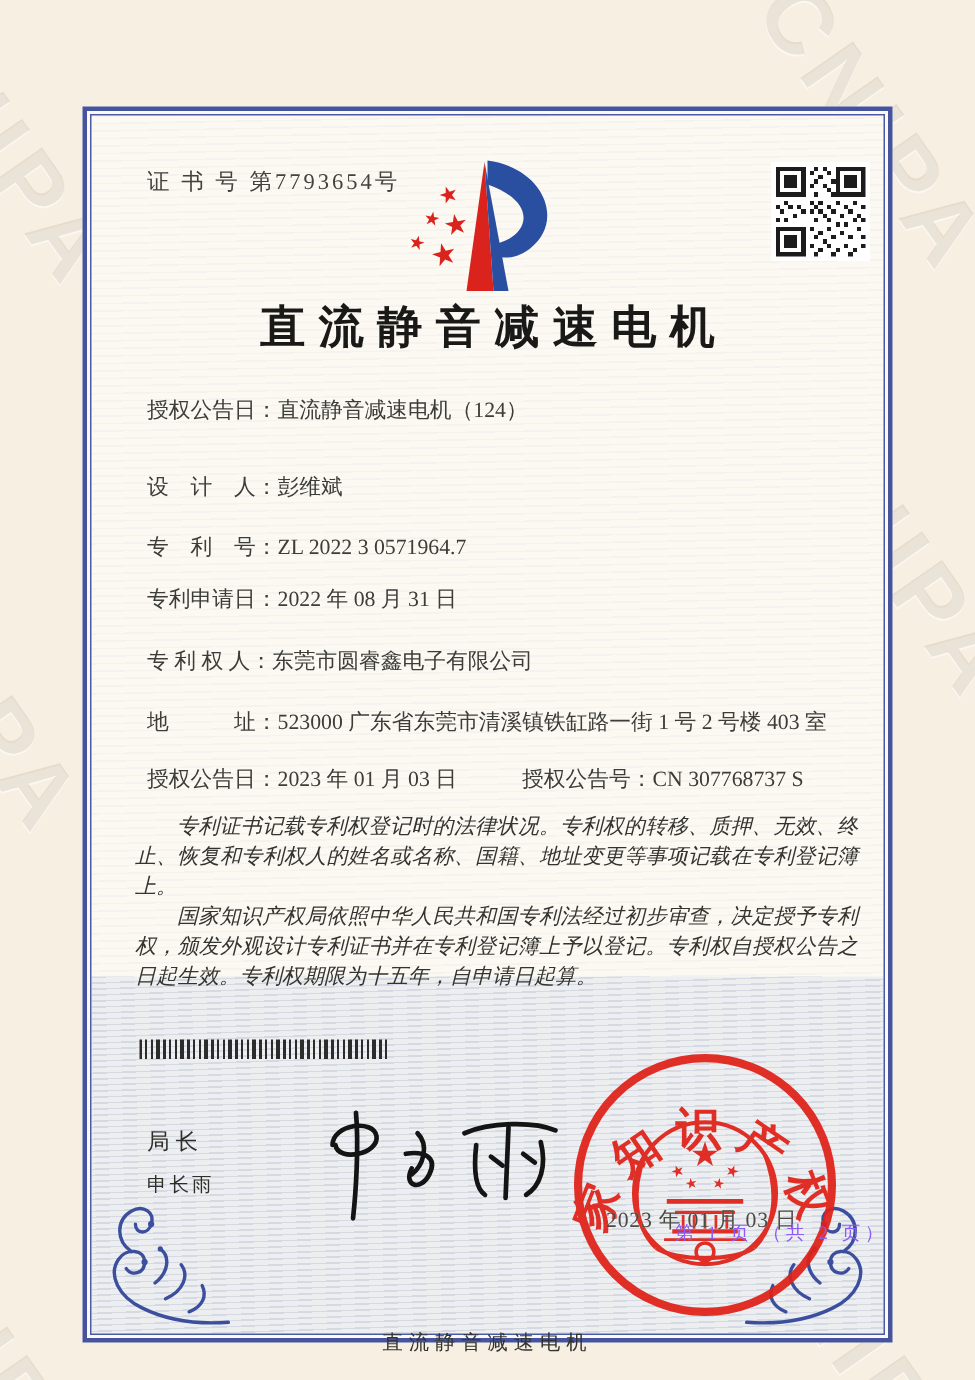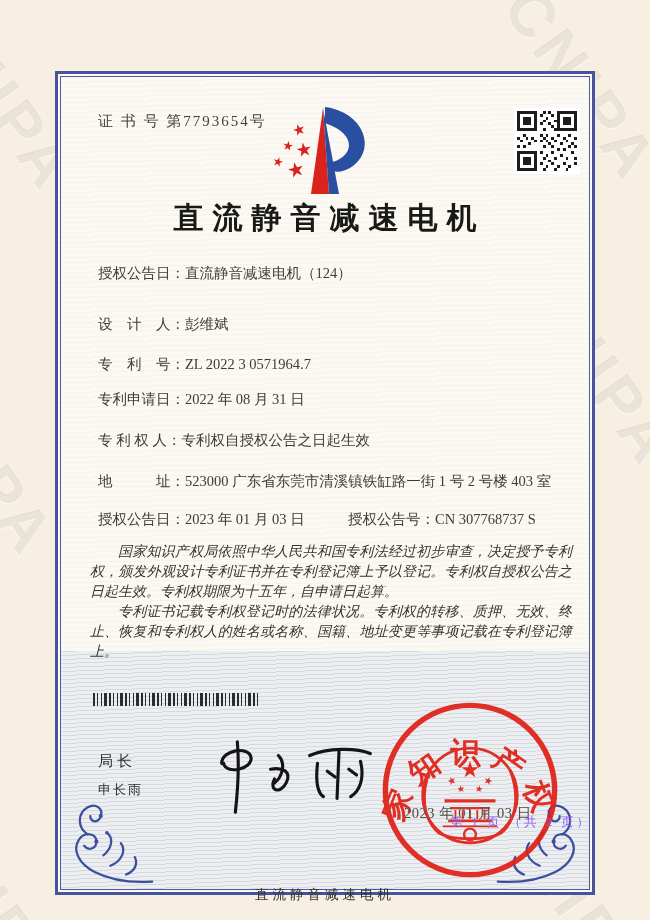--- a/index.html
+++ b/index.html
@@ -180,33 +180,33 @@
     <div class="row r2">
       <span class="lab">设　计　人：</span><span class="val">彭维斌</span>
     </div>
     <div class="row r3">
       <span class="lab">专　利　号：</span><span class="val">ZL 2022 3 0571964.7</span>
     </div>
     <div class="row r4">
       <span class="lab">专利申请日：</span><span class="val">2022 年 08 月 31 日</span>
     </div>
     <div class="row r5">
-      <span class="lab">专 利 权 人：</span><span class="val">专利权自授权公告之日起生效</span>
+      <span class="lab">专 利 权 人：</span><span class="val">东莞市圆睿鑫电子有限公司</span>
     </div>
     <div class="row r6">
       <span class="lab">地　　　址：</span><span class="val">523000 广东省东莞市清溪镇铁缸路一街 1 号 2 号楼 403 室</span>
     </div>
     <div class="row r7">
       <span><span class="lab">授权公告日：</span><span class="val">2023 年 01 月 03 日</span></span>
       <span class="cell2"><span class="lab">授权公告号：</span><span class="val">CN 307768737 S</span></span>
     </div>
 
     <div class="body-text">
+      <p>专利证书记载专利权登记时的法律状况。专利权的转移、质押、无效、终止、恢复和专利权人的姓名或名称、国籍、地址变更等事项记载在专利登记簿上。</p>
       <p>国家知识产权局依照中华人民共和国专利法经过初步审查，决定授予专利权，颁发外观设计专利证书并在专利登记簿上予以登记。专利权自授权公告之日起生效。专利权期限为十五年，自申请日起算。</p>
-      <p>专利证书记载专利权登记时的法律状况。专利权的转移、质押、无效、终止、恢复和专利权人的姓名或名称、国籍、地址变更等事项记载在专利登记簿上。</p>
     </div>
 
     <div class="barcode"></div>
 
     <div class="sig-title">局长</div>
     <div class="sig-name">申长雨</div>
     <svg class="sig-hand" viewBox="0 0 210 90">
       <g fill="none" stroke="#141414" stroke-width="3.2" stroke-linecap="round" stroke-linejoin="round">
         <path d="M30,30 C30,16 58,12 60,24 C62,36 34,42 32,30"></path>
         <path d="M46,8 C48,30 46,62 44,80"></path>

